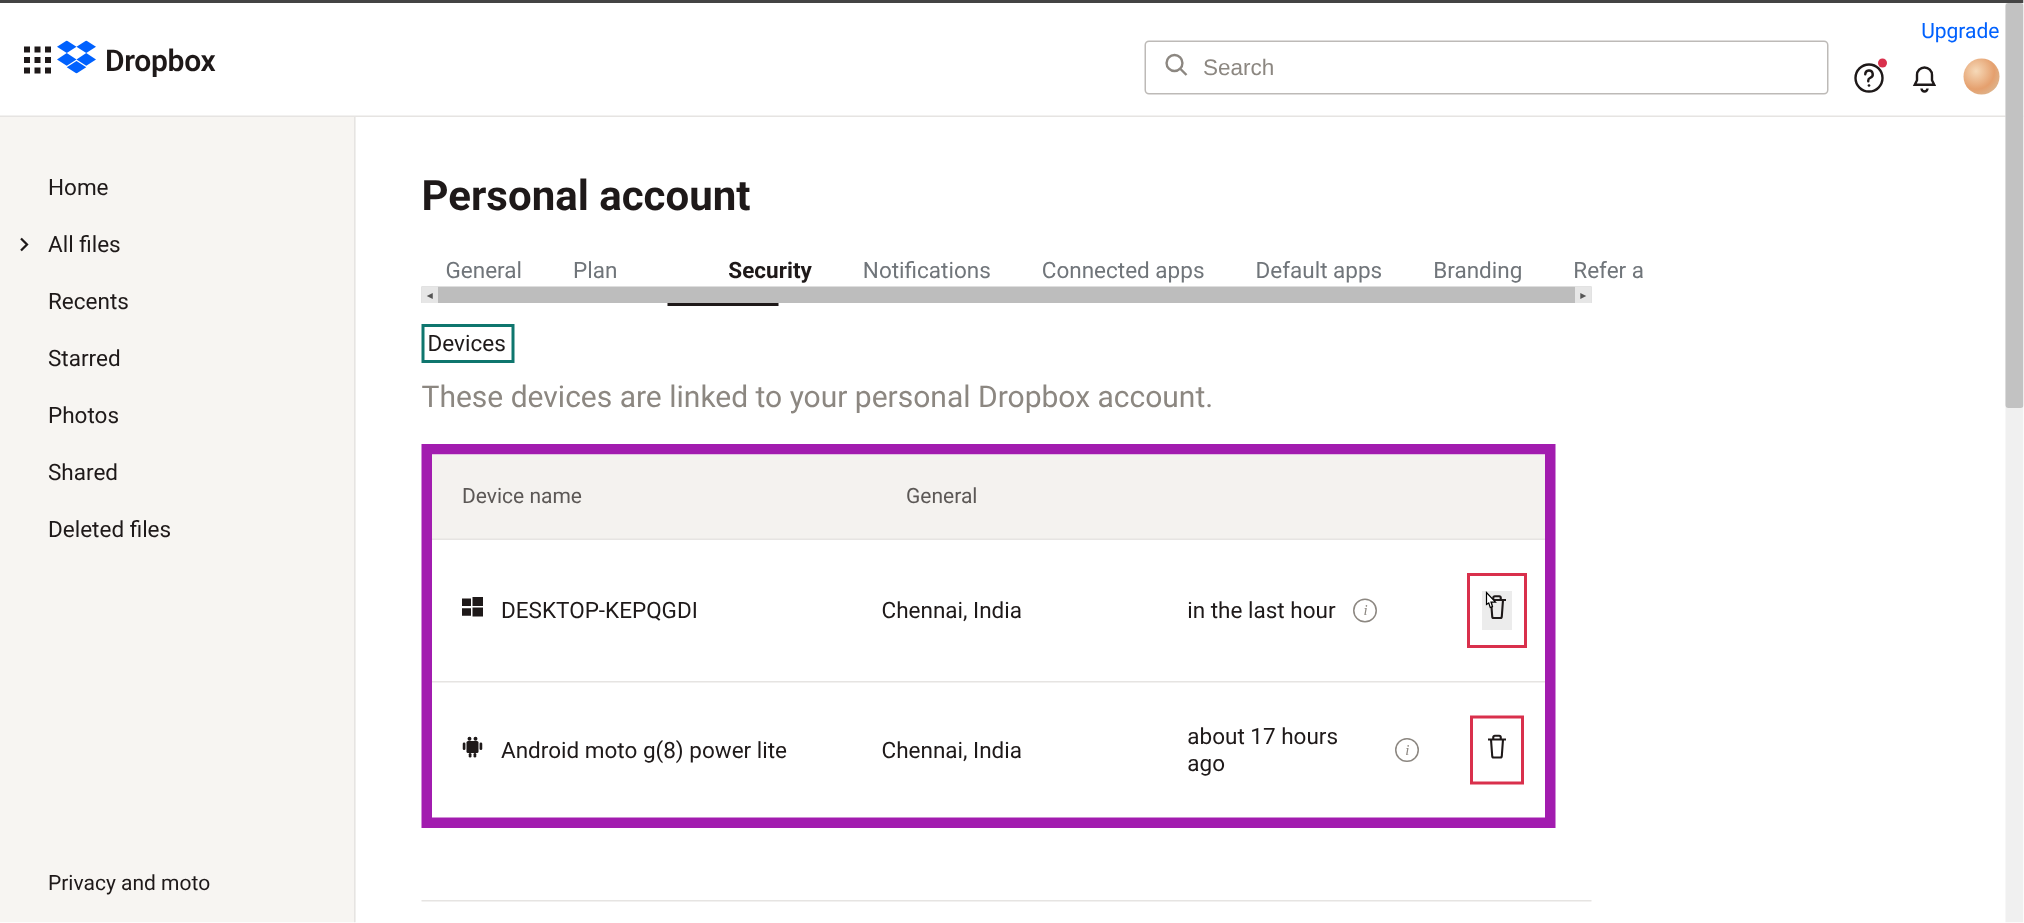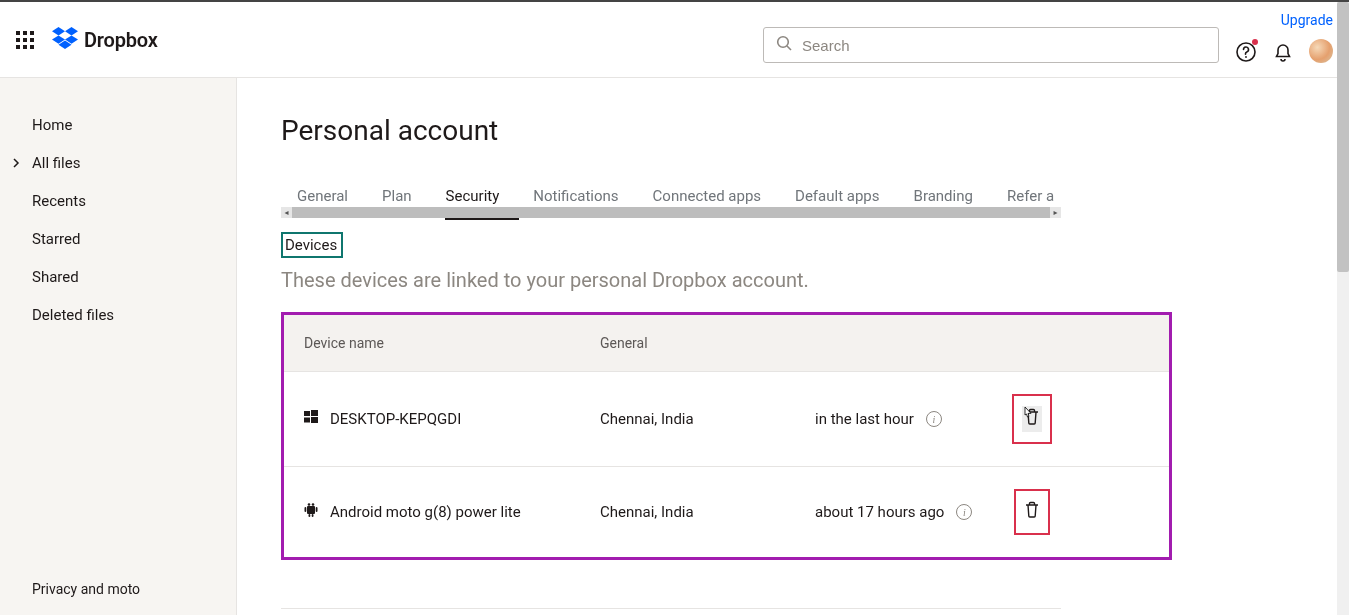--- a/index.html
+++ b/index.html
@@ -25,21 +25,21 @@
       display: flex;
       align-items: center;
       padding: 0 16px;
       height: 76px;
       border-bottom: 1px solid #e6e4e2;
       position: relative;
     }
     .header-left {
       display: flex;
       align-items: center;
-      gap: 18px;
+      gap: 4px;
       justify-content: flex-end;
     }
     .app-grid {
       display: grid;
       grid-template-columns: repeat(3, 4px);
       grid-template-rows: repeat(3, 4px);
       gap: 3px;
       cursor: pointer;
     }
     .app-grid-dot {
@@ -154,43 +154,44 @@
       cursor: pointer;
     }
     .main {
       flex: 1;
       padding: 36px 44px 0 44px;
       position: relative;
       overflow: hidden;
     }
     .page-title {
       font-size: 28px;
-      font-weight: 400;
-      margin-bottom: 38px;
+      font-weight: 700;
+      margin-bottom: 22px;
     }
     .tabs-wrap {
       position: relative;
       width: 780px;
       margin-bottom: 12px;
     }
     .tabs {
       display: flex;
       gap: 34px;
       padding-left: 16px;
     }
     .tab {
       font-size: 15px;
       color: #70757a;
       cursor: pointer;
       padding: 2px 0;
       white-space: nowrap;
     }
     .tab.active {
       color: #1e1919;
-      font-weight: 400;
+      font-weight: 700;
+      margin-left: 40px;
     }
     .tab-scrollbar {
       height: 11px;
       background: #bdbdbd;
       margin-top: 0px;
       position: relative;
     }
     .tab-scroll-arrow {
       position: absolute;
       width: 11px;
@@ -221,22 +222,22 @@
       padding: 2px 4px 2px 2px;
       border: 2px solid #0f766e;
     }
     .section-sub {
       font-size: 20px;
       color: #8c8781;
       margin-top: 10px;
       margin-bottom: 20px;
     }
     .devices-table {
-      border: 3px solid #a21caf;
-      width: 891px;
+      border: 7px solid #a21caf;
+      width: 756px;
     }
     .devices-head {
       display: flex;
       background: #f4f2ef;
       border-bottom: 1px solid #e6e4e2;
     }
     .devices-head > div {
       padding: 20px 20px;
       font-size: 14px;
       color: #5c5856;
@@ -390,20 +391,23 @@
           <span class="chev"><svg width="8" height="10" viewBox="0 0 8 10">
               <path d="M2 1l4 4-4 4" fill="none" stroke="#1e1919" stroke-width="1.5"></path>
             </svg></span>
           <span>All files</span>
         </div>
         <div class="sidebar-item">
           <span>Recents</span>
         </div>
         <div class="sidebar-item">
           <span>Starred</span>
+        </div>
+        <div class="sidebar-item">
+          <span>Photos</span>
         </div>
         <div class="sidebar-item">
           <span>Shared</span>
         </div>
         <div class="sidebar-item">
           <span>Deleted files</span>
         </div>
       </div>
     <div class="sidebar-footer">Privacy and moto</div>
   </div>

